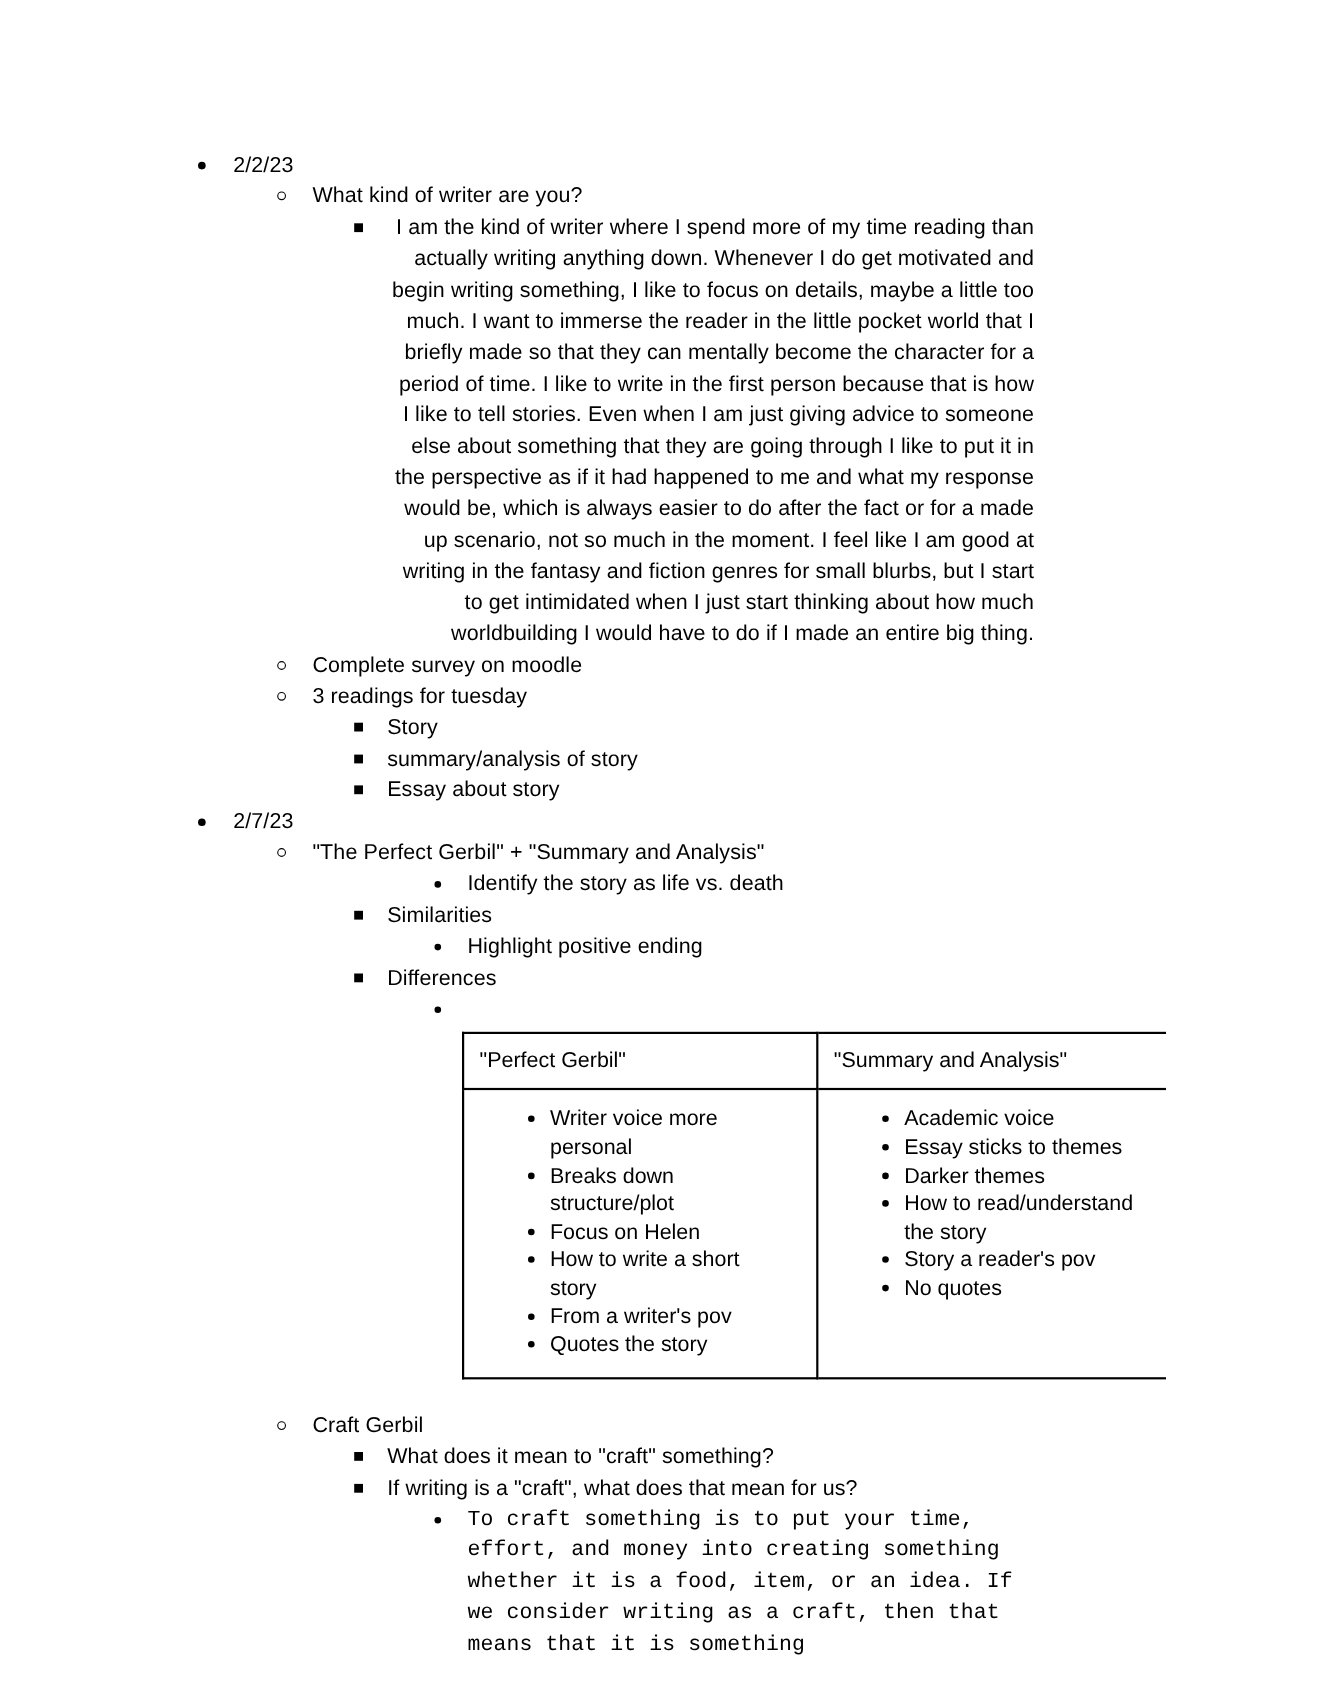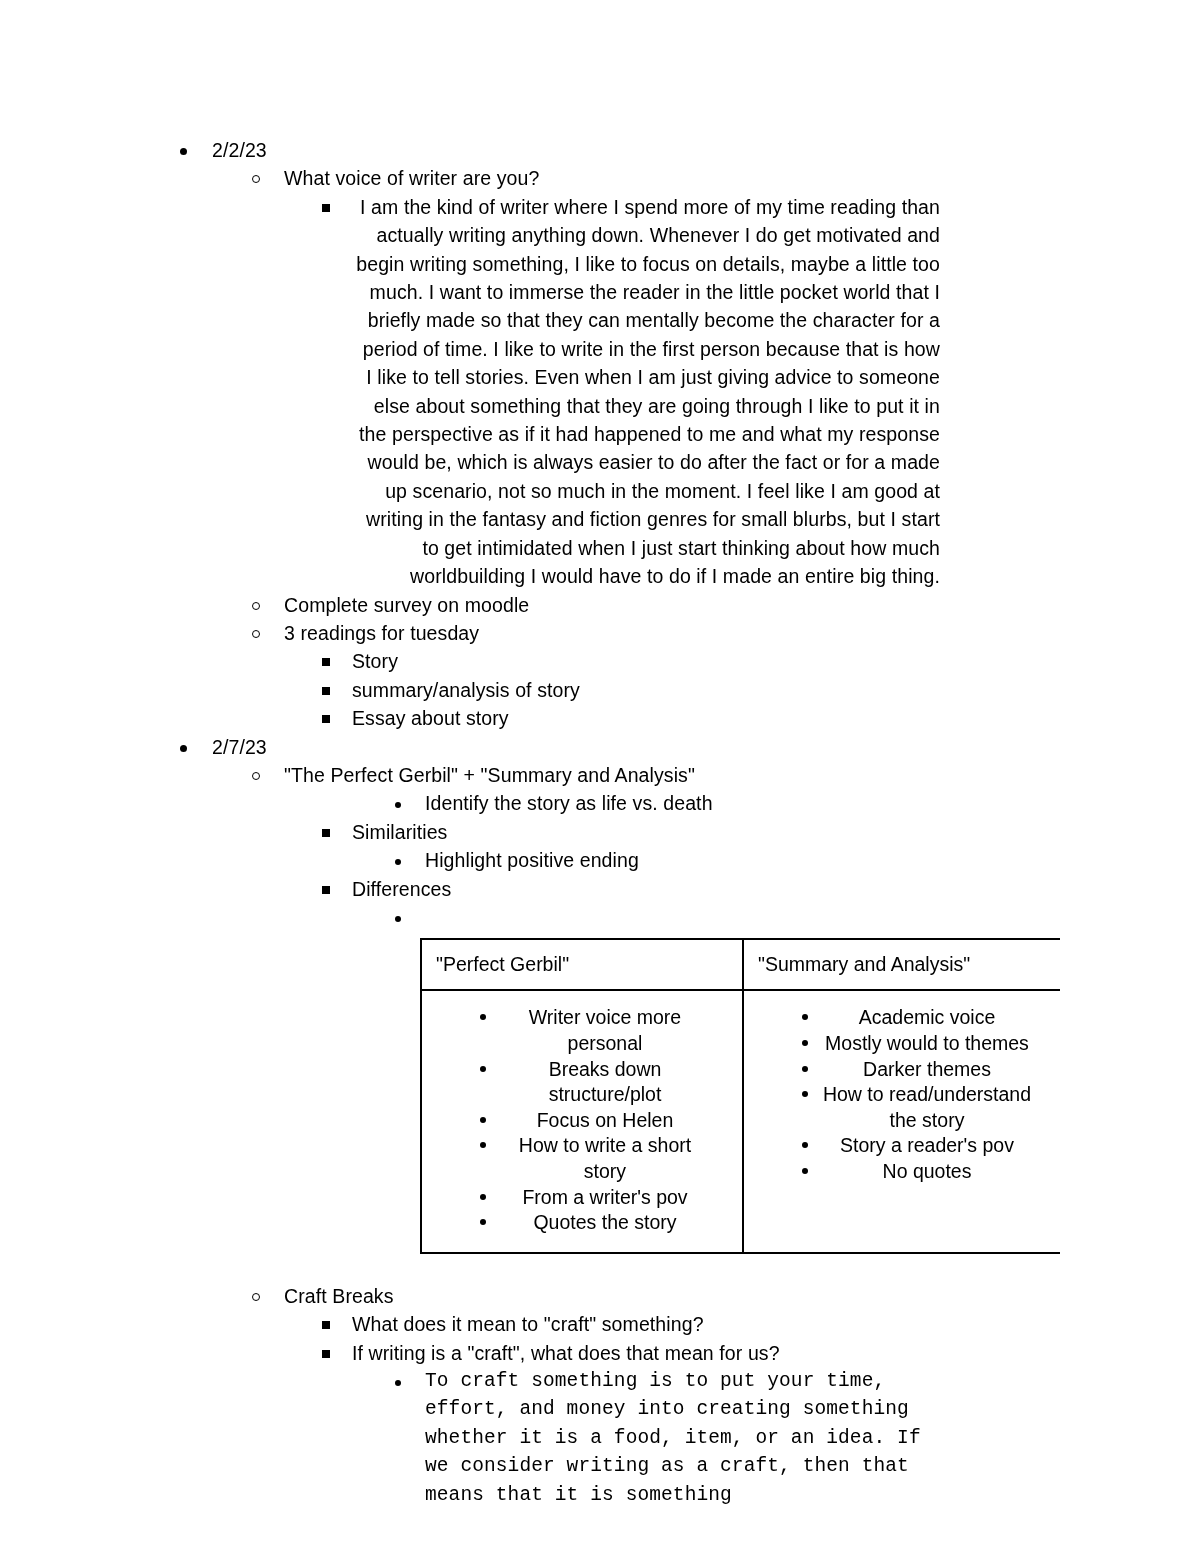--- a/index.html
+++ b/index.html
@@ -139,21 +139,20 @@
     list-style: none;
     margin: 0;
     padding: 0;
   }
   ul.cell-list > li {
     position: relative;
     font-size: 19.5px;
     line-height: 25.6px;
     padding-left: 78px;
     margin: 0;
-    text-align: center;
   }
   ul.cell-list > li::before {
     content: "";
     position: absolute;
     left: 58px;
     top: 9px;
     width: 6px;
     height: 6px;
     border-radius: 50%;
     background: #000;
@@ -169,21 +168,21 @@
 
   <ul class="outline">
 
     <li class="row lvl1">
       <span class="marker bullet-disc"></span>
       <span class="txt">2/2/23</span>
     </li>
 
     <li class="row lvl2">
       <span class="marker bullet-circle"></span>
-      <span class="txt">What voice of writer are you?</span>
+      <span class="txt">What kind of writer are you?</span>
     </li>
 
     <li class="row lvl3">
       <span class="marker bullet-square"></span>
       <span class="txt para">I am the kind of writer where I spend more of my time reading than actually writing anything down. Whenever I do get motivated and begin writing something, I like to focus on details, maybe a little too much. I want to immerse the reader in the little pocket world that I briefly made so that they can mentally become the character for a period of time. I like to write in the first person because that is how I like to tell stories. Even when I am just giving advice to someone else about something that they are going through I like to put it in the perspective as if it had happened to me and what my response would be, which is always easier to do after the fact or for a made up scenario, not so much in the moment. I feel like I am good at writing in the fantasy and fiction genres for small blurbs, but I start to get intimidated when I just start thinking about how much worldbuilding I would have to do if I made an entire big thing.</span>
     </li>
 
     <li class="row lvl2">
       <span class="marker bullet-circle"></span>
       <span class="txt">Complete survey on moodle</span>
@@ -263,39 +262,39 @@
                 <li>How to write a short story</li>
                 <li>From a writer's pov</li>
                 <li>Quotes the story</li>
               </ul>
             </div>
           </td>
           <td class="col-b">
             <div class="cell-body narrow">
               <ul class="cell-list">
                 <li>Academic voice</li>
-                <li>Mostly would to themes</li>
+                <li>Essay sticks to themes</li>
                 <li>Darker themes</li>
                 <li>How to read/understand the story</li>
                 <li>Story a reader's pov</li>
                 <li>No quotes</li>
               </ul>
             </div>
           </td>
         </tr>
       </tbody>
     </table>
   </div>
 
   <div class="spacer-after-table"></div>
 
   <ul class="outline">
     <li class="row lvl2">
       <span class="marker bullet-circle"></span>
-      <span class="txt">Craft Breaks</span>
+      <span class="txt">Craft Gerbil</span>
     </li>
 
     <li class="row lvl3">
       <span class="marker bullet-square"></span>
       <span class="txt">What does it mean to "craft" something?</span>
     </li>
     <li class="row lvl3">
       <span class="marker bullet-square"></span>
       <span class="txt">If writing is a "craft", what does that mean for us?</span>
     </li>

